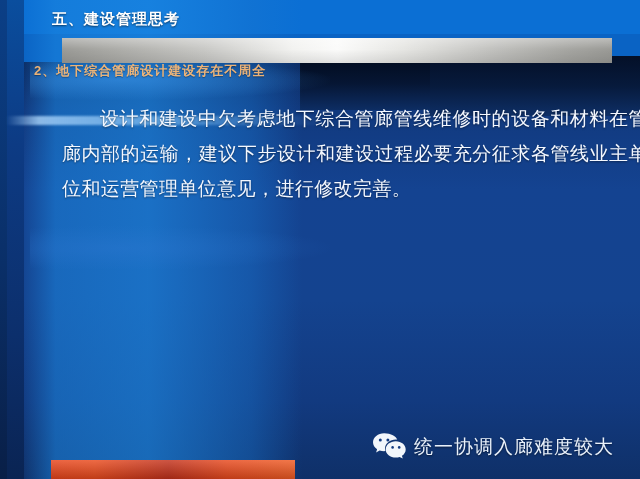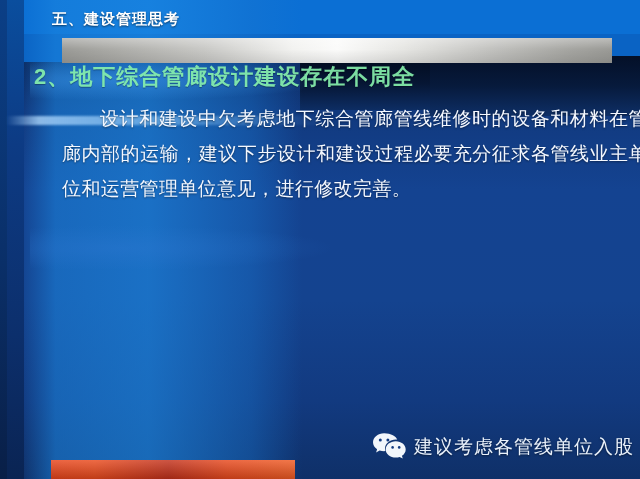--- a/index.html
+++ b/index.html
@@ -132,23 +132,23 @@
     color: #ffffff;
     letter-spacing: 1px;
     text-shadow: 0 1px 2px rgba(0,0,0,0.55);
     white-space: nowrap;
   }
 
   
   .heading {
     position: absolute;
     font-family: "Liberation Sans", "DejaVu Sans", sans-serif;
-    font-size: 22px;
+    font-size: 13px;
     font-weight: bold;
-    color: #86efac;
+    color: #fdba74;
     letter-spacing: 1px;
     white-space: nowrap;
     text-shadow: 0 1px 1px rgba(0,0,0,0.35);
     opacity: 0.92;
   }
   #heading-2 { left: 34px; top: 62px; }
   #heading-3 { left: 34px; top: 230px; }
 
   
   .para {
@@ -235,16 +235,16 @@
         <path d="M12.2 1.2C6.0 1.2 1.0 5.3 1.0 10.3c0 2.8 1.6 5.3 4.1 7.0l-1.0 3.1 3.5-1.8c1.4 0.4 2.9 0.6 4.6 0.6 0.4 0 0.8 0 1.2-0.1 -0.3-0.8-0.4-1.6-0.4-2.5 0-5.0 4.9-9.0 11.0-9.0 0.4 0 0.8 0 1.2 0.1C24.4 4.3 18.9 1.2 12.2 1.2z"></path>
         <path d="M23.8 9.3c-5.6 0-10.1 3.6-10.1 8.1 0 4.5 4.5 8.1 10.1 8.1 1.3 0 2.6-0.2 3.8-0.6l3.2 1.7 -0.9-2.8c2.3-1.5 3.8-3.8 3.8-6.4C33.7 12.9 29.3 9.3 23.8 9.3z"></path>
       </g>
       <g fill="#123a80">
         <circle cx="8.3" cy="8.0" r="1.5"></circle>
         <circle cx="15.9" cy="8.0" r="1.5"></circle>
         <circle cx="20.6" cy="15.4" r="1.3"></circle>
         <circle cx="27.2" cy="15.4" r="1.3"></circle>
       </g>
     </svg>
-    <div class="watermark-text">建议考虑各管线单位入股</div>
+    <div class="watermark-text">统一协调入廊难度较大</div>
   </div>
 
 </div>
 
 </body></html>

